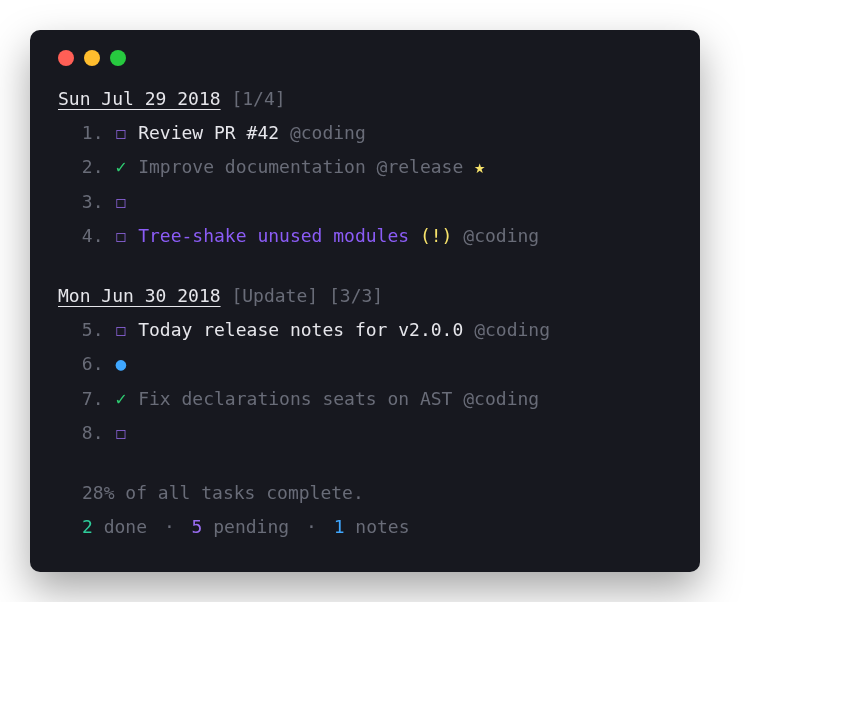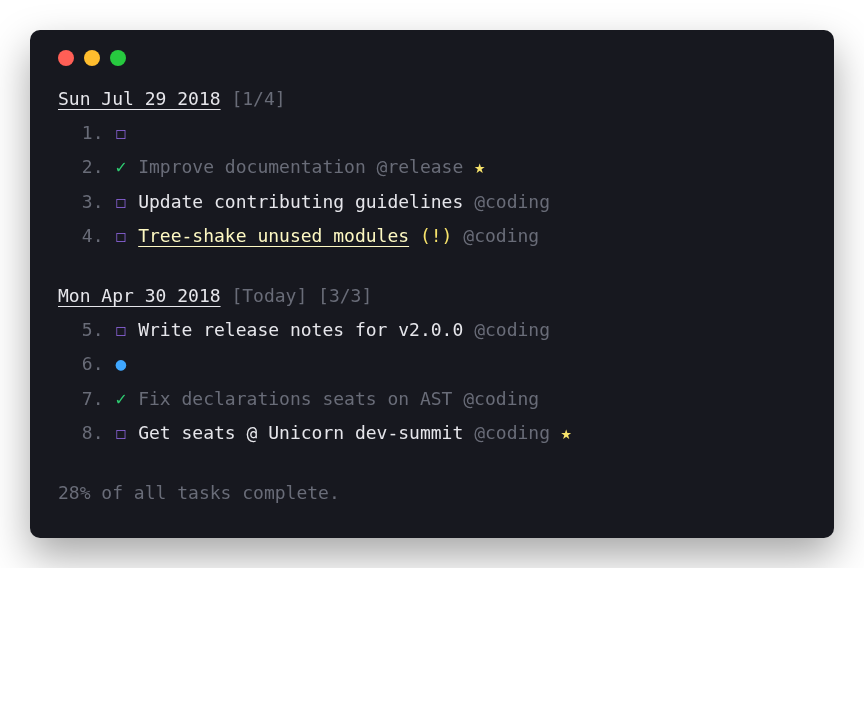--- a/index.html
+++ b/index.html
@@ -4,21 +4,21 @@
 <style>
   body {
     margin: 0;
     padding: 30px;
     background: #ffffff;
     font-family: "SF Mono", "Menlo", "Consolas", monospace;
     font-size: 18px;
     line-height: 1.9;
   }
   .terminal {
-    width: 804px;
+    width: 670px;
     background: #17181f;
     border-radius: 10px;
     padding: 20px 28px 28px 28px;
     box-shadow: 0 18px 40px rgba(0,0,0,0.35);
     color: #cdd0d8;
     box-sizing: border-box;
   }
   .traffic-lights {
     display: flex;
     gap: 10px;
@@ -43,21 +43,21 @@
     text-decoration: underline;
     text-underline-offset: 4px;
   }
   .dim { color: #696c78; }
   .purple-box { color: #9a6df2; }
   .check { color: #2ecc71; }
   .bullet-blue { color: #3fa7ff; }
   .text-white { color: #e6e6eb; }
   .text-dim   { color: #696c78; }
   .text-yellow { color: #f7e36b; }
-  .text-yellow-underline { color: #fef9c3; text-decoration: underline; text-underline-offset: 4px;}
+  .text-yellow-underline { color: #8b5cf6; text-underline-offset: 4px;}
   .star { color: #f7e36b; }
 
   .task-row {
     display: flex;
     align-items: baseline;
     white-space: pre;
   }
   .num {
     display: inline-block;
     width: 3.2ch;
@@ -66,47 +66,54 @@
   }
   .dot { color: #696c78; }
   .state {
     display: inline-block;
     width: 1.2ch;
     text-align: center;
     margin: 0 1ch;
   }
   .body { white-space: pre-wrap; }
 
-  .footer { margin-top: 26px; }
+  .footer { margin-top: 26px; margin-left: 24px; }
   .cyan { color: #2ecc9a; }
   .violet { color: #9a6df2; }
   .blue { color: #3fa7ff; }
   .sep { color: #696c78; margin: 0 6px;}
 </style>
 </head>
 <body>
 
 <div class="terminal">
 
   <div class="traffic-lights">
     <div class="light red"></div>
     <div class="light yellow"></div>
     <div class="light green"></div>
   </div>
 
   <div id="content">
       <div class="section-header"><span class="underline-white">Sun Jul 29 2018</span> <span class="dim">[1/4]</span></div>
-      <div class="task-row"><span class="num">1</span><span class="dot">.</span><span class="state purple-box">☐</span></div>
+      <div class="task-row"><span class="num">1</span><span class="dot">.</span><span class="state purple-box">☐</span><span class="body"><span class="text-white">Review PR #42 </span><span class="text-dim">@coding</span></span></div>
       <div class="task-row"><span class="num">2</span><span class="dot">.</span><span class="state check">✓</span><span class="body"><span class="text-dim">Improve documentation @release </span><span class="star">★</span></span></div>
-      <div class="task-row"><span class="num">3</span><span class="dot">.</span><span class="state purple-box">☐</span><span class="body"><span class="text-white">Update contributing guidelines </span><span class="text-dim">@coding</span></span></div>
+      <div class="task-row"><span class="num">3</span><span class="dot">.</span><span class="state purple-box">☐</span></div>
       <div class="task-row"><span class="num">4</span><span class="dot">.</span><span class="state purple-box">☐</span><span class="body"><span class="text-yellow-underline">Tree-shake unused modules</span><span class="text-yellow"> (!) </span><span class="text-dim">@coding</span></span></div>
-      <div class="section-header second"><span class="underline-white">Mon Apr 30 2018</span> <span class="dim">[Today] </span><span class="dim">[3/3]</span></div>
-      <div class="task-row"><span class="num">5</span><span class="dot">.</span><span class="state purple-box">☐</span><span class="body"><span class="text-white">Write release notes for v2.0.0 </span><span class="text-dim">@coding</span></span></div>
+      <div class="section-header second"><span class="underline-white">Mon Jun 30 2018</span> <span class="dim">[Update] </span><span class="dim">[3/3]</span></div>
+      <div class="task-row"><span class="num">5</span><span class="dot">.</span><span class="state purple-box">☐</span><span class="body"><span class="text-white">Today release notes for v2.0.0 </span><span class="text-dim">@coding</span></span></div>
       <div class="task-row"><span class="num">6</span><span class="dot">.</span><span class="state bullet-blue">●</span></div>
       <div class="task-row"><span class="num">7</span><span class="dot">.</span><span class="state check">✓</span><span class="body"><span class="text-dim">Fix declarations seats on AST @coding</span></span></div>
-      <div class="task-row"><span class="num">8</span><span class="dot">.</span><span class="state purple-box">☐</span><span class="body"><span class="text-white">Get seats @ Unicorn dev-summit </span><span class="text-dim">@coding </span><span class="star">★</span></span></div>
+      <div class="task-row"><span class="num">8</span><span class="dot">.</span><span class="state purple-box">☐</span></div>
     </div>
 
   <div class="footer">
     <div class="text-dim">28% of all tasks complete.</div>
+    <div>
+      <span class="cyan">2</span><span class="text-dim"> done </span>
+      <span class="sep">·</span>
+      <span class="violet">5</span><span class="text-dim"> pending </span>
+      <span class="sep">·</span>
+      <span class="blue">1</span><span class="text-dim"> notes</span>
+    </div>
   </div>
 
 </div>
 
 </body></html>

